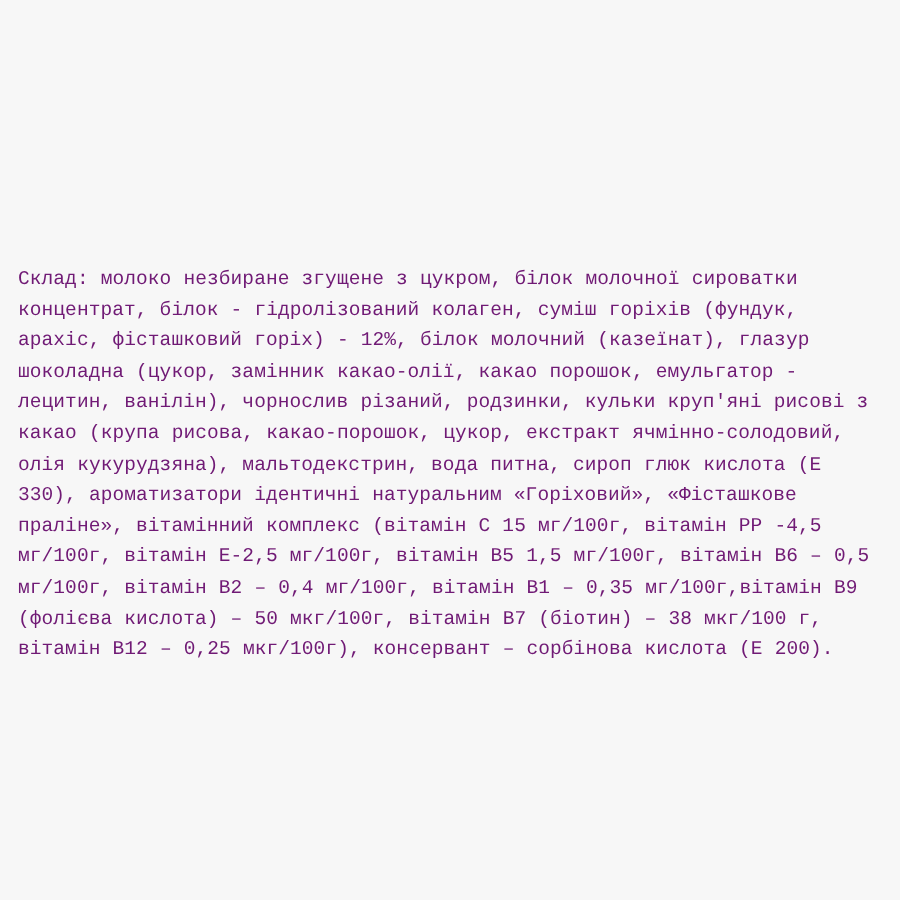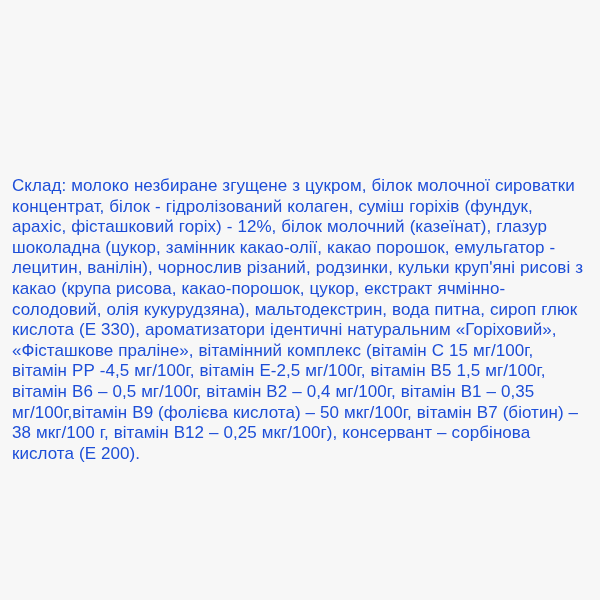--- a/index.html
+++ b/index.html
@@ -20,24 +20,24 @@
     background: #f7f7f7;
     box-sizing: border-box;
   }
   .content-block {
     position: absolute;
     left: 12px;
     top: 176px;
     width: 578px;
   }
   .ingredients-text {
-    font-family: Liberation Sans, sans-serif;
-    font-size: 17px;
+    font-family: Liberation Mono, monospace;
+    font-size: 13px;
     line-height: 20.6px;
-    color: #1d4ed8;
+    color: #701a75;
     text-align: left;
     letter-spacing: 0.05px;
     word-spacing: 0.2px;
     margin: 0;
     white-space: pre-wrap;
   }
 </style>
 </head>
 <body>
 

